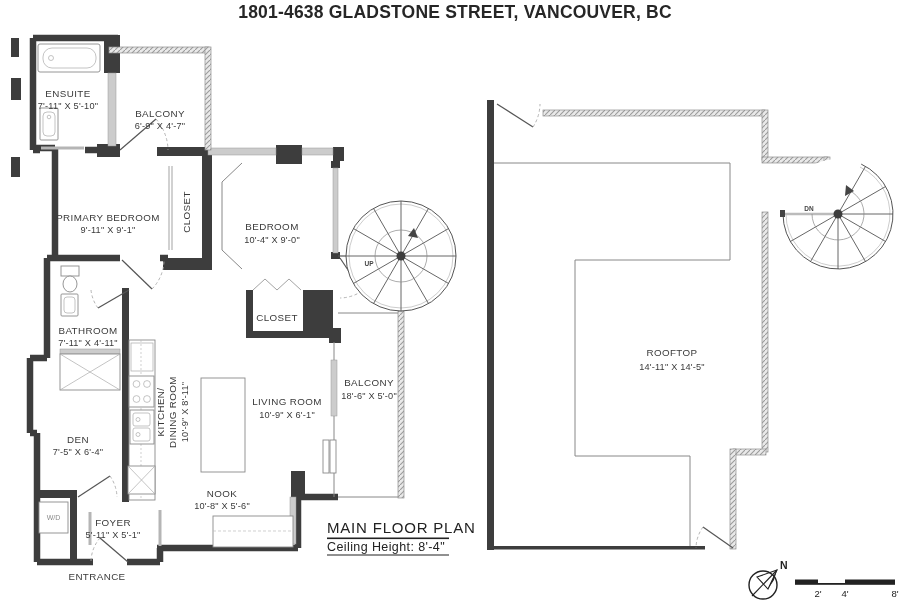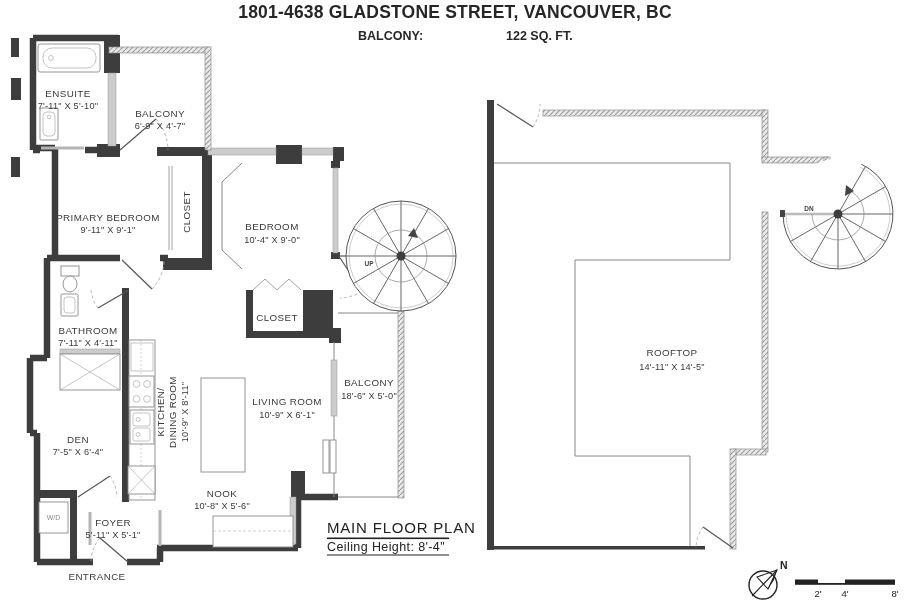--- a/index.html
+++ b/index.html
@@ -34,23 +34,20 @@
   .spk{stroke:#555;stroke-width:.9;fill:none;}
 </style>
 </head>
 <body>
 
 <div class="page">
 
   <div class="title">1801-4638 GLADSTONE STREET, VANCOUVER, BC</div>
 
   <div class="stats">
-    <div class="srow">
-      <span class="slabel">BALCONY:</span><span class="sval">122 SQ. FT.</span>
-    </div>
   </div>
 
   <svg width="910" height="606" viewBox="0 0 910 606">
     <defs>
       <pattern id="hatch" patternUnits="userSpaceOnUse" width="5" height="5">
         <rect width="5" height="5" fill="#e9e9e9"></rect>
         <path d="M0,5 L5,0" stroke="#9b9b9b" stroke-width="1.1"></path>
       </pattern>
     </defs>
 

